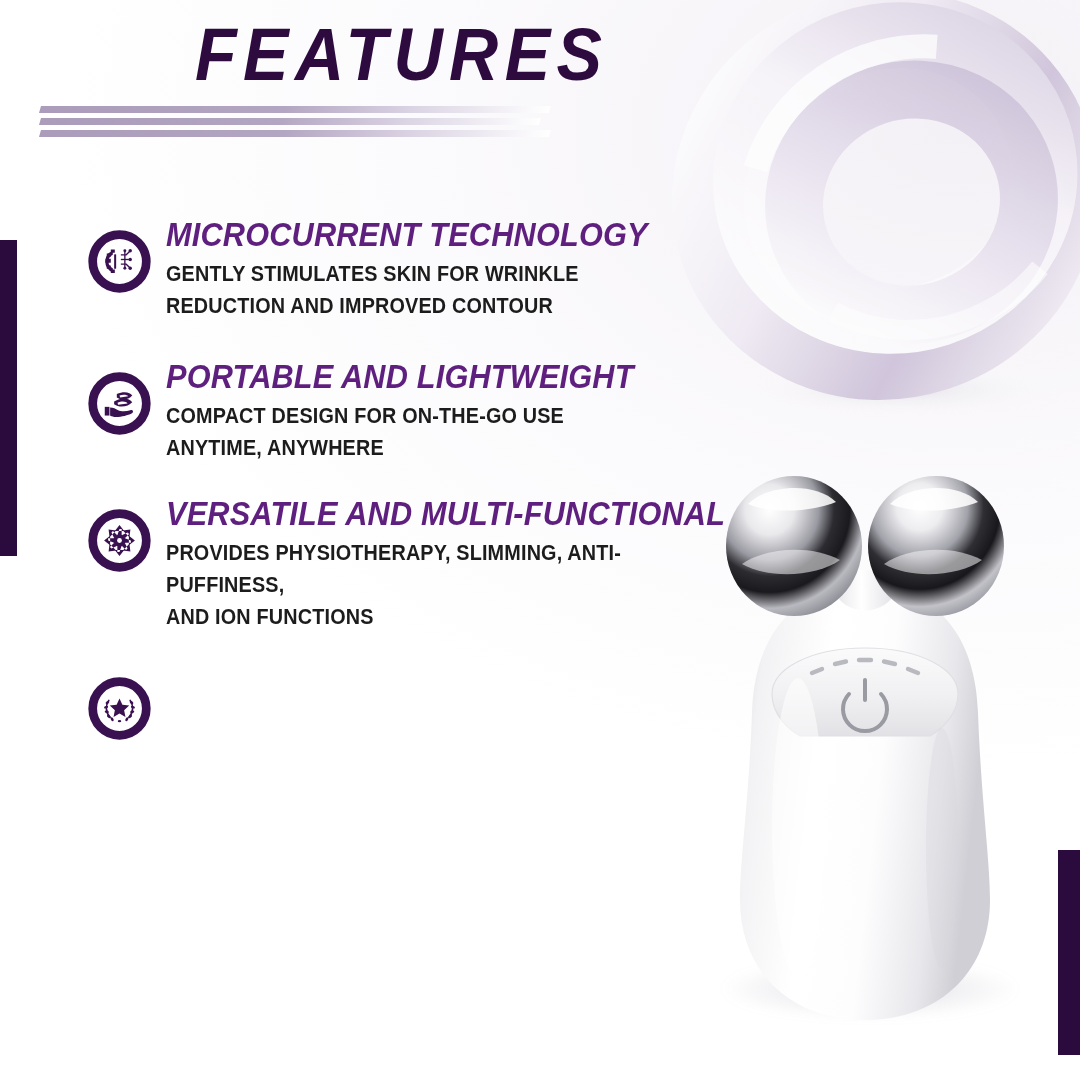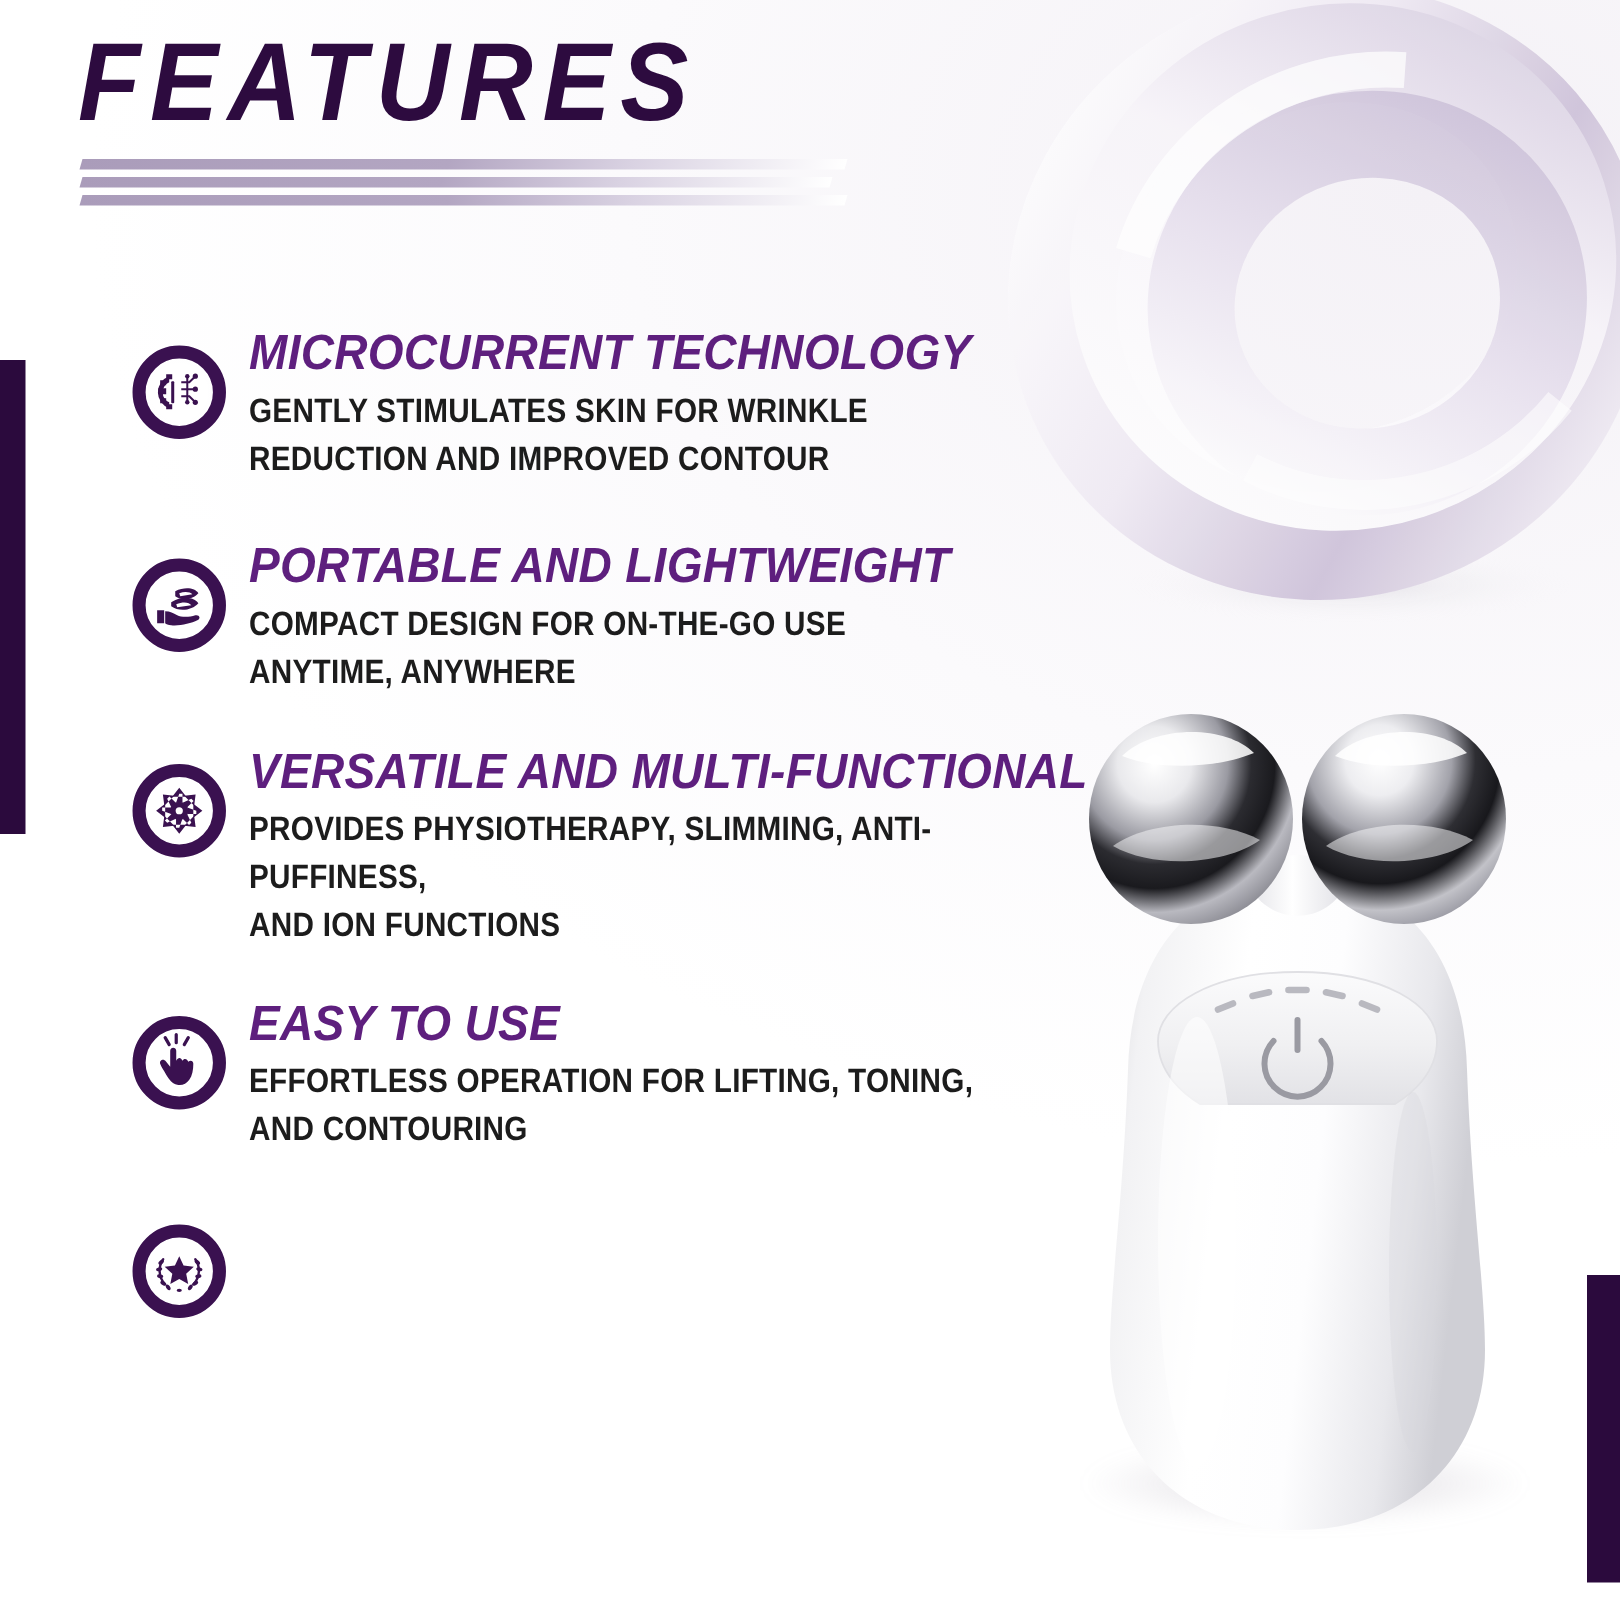--- a/index.html
+++ b/index.html
@@ -32,21 +32,21 @@
     width:17px; height:316px;
     background:#2B0A3D;
   }
   .bar-right{
     position:absolute; right:0; top:850px;
     width:22px; height:205px;
     background:#2B0A3D;
   }
 
   
-  .title-block{ position:absolute; left:52px; top:18px; width:620px; }
+  .title-block{ position:absolute; left:38px; top:18px; width:620px;text-align:right; }
   .title{
     font-family:"Liberation Sans", sans-serif;
     font-weight:bold; font-style:italic;
     font-size:74px; letter-spacing:7px;
     color:#2D0B3F; line-height:1;
     transform:scaleX(.92); transform-origin:left center;
     white-space:nowrap;
   }
   .title-rules{ margin-top:14px; margin-left:2px; width:510px; }
   .rule{
@@ -249,39 +249,20 @@
           </g>
         </svg>
       </div>
       <div class="txt">
         <p class="f-head">VERSATILE AND MULTI-FUNCTIONAL</p>
         <p class="f-body">PROVIDES PHYSIOTHERAPY, SLIMMING, ANTI-PUFFINESS,
 AND ION FUNCTIONS</p>
       </div>
     </div>
 
-    <div class="feature f4">
-      <div class="icon">
-        <svg viewBox="0 0 100 100" width="67" height="67">
-          <circle cx="50" cy="50" r="40" fill="none" stroke="#3A1150" stroke-width="13"></circle>
-          <circle cx="50" cy="50" r="29" fill="#ffffff"></circle>
-          <g fill="#3A1150">
-            <path d="M40 32 l-4 -7 M47 30 l0 -8 M55 32 l4 -7" stroke="#3A1150" stroke-width="3.2" stroke-linecap="round" fill="none"></path>
-            <path d="M41 38 c0 -4 6 -4 6 0 v10 c2 -4 5 -3 6 0 c2 -3 5 -2 6 1 c2 -2 5 -1 5 2
-                     c0 6 -1 12 -4 16 c-3 4 -7 6 -12 5 c-5 -1 -8 -5 -11 -10 c-2 -4 -5 -8 -6 -11
-                     c-1 -3 3 -6 6 -2 l4 5 z"></path>
-          </g>
-        </svg>
-      </div>
-      <div class="txt">
-        <p class="f-head">EASY TO USE</p>
-        <p class="f-body">EFFORTLESS OPERATION FOR LIFTING, TONING,
-AND CONTOURING</p>
-      </div>
-    </div>
 
     <div class="feature f5">
       <div class="icon">
         <svg viewBox="0 0 100 100" width="67" height="67">
           <circle cx="50" cy="50" r="40" fill="none" stroke="#3A1150" stroke-width="13"></circle>
           <circle cx="50" cy="50" r="29" fill="#ffffff"></circle>
           <g fill="#3A1150">
             <path d="M50 35 l4.3 9.3 10.2 1.2 -7.6 7 2 10.1 -8.9 -5 -8.9 5 2 -10.1 -7.6 -7 10.2 -1.2 z"></path>
             <g stroke="#3A1150" stroke-width="2.4" fill="none" stroke-linecap="round">
               <path d="M34 38 c-5 7 -5 18 2 25"></path>

